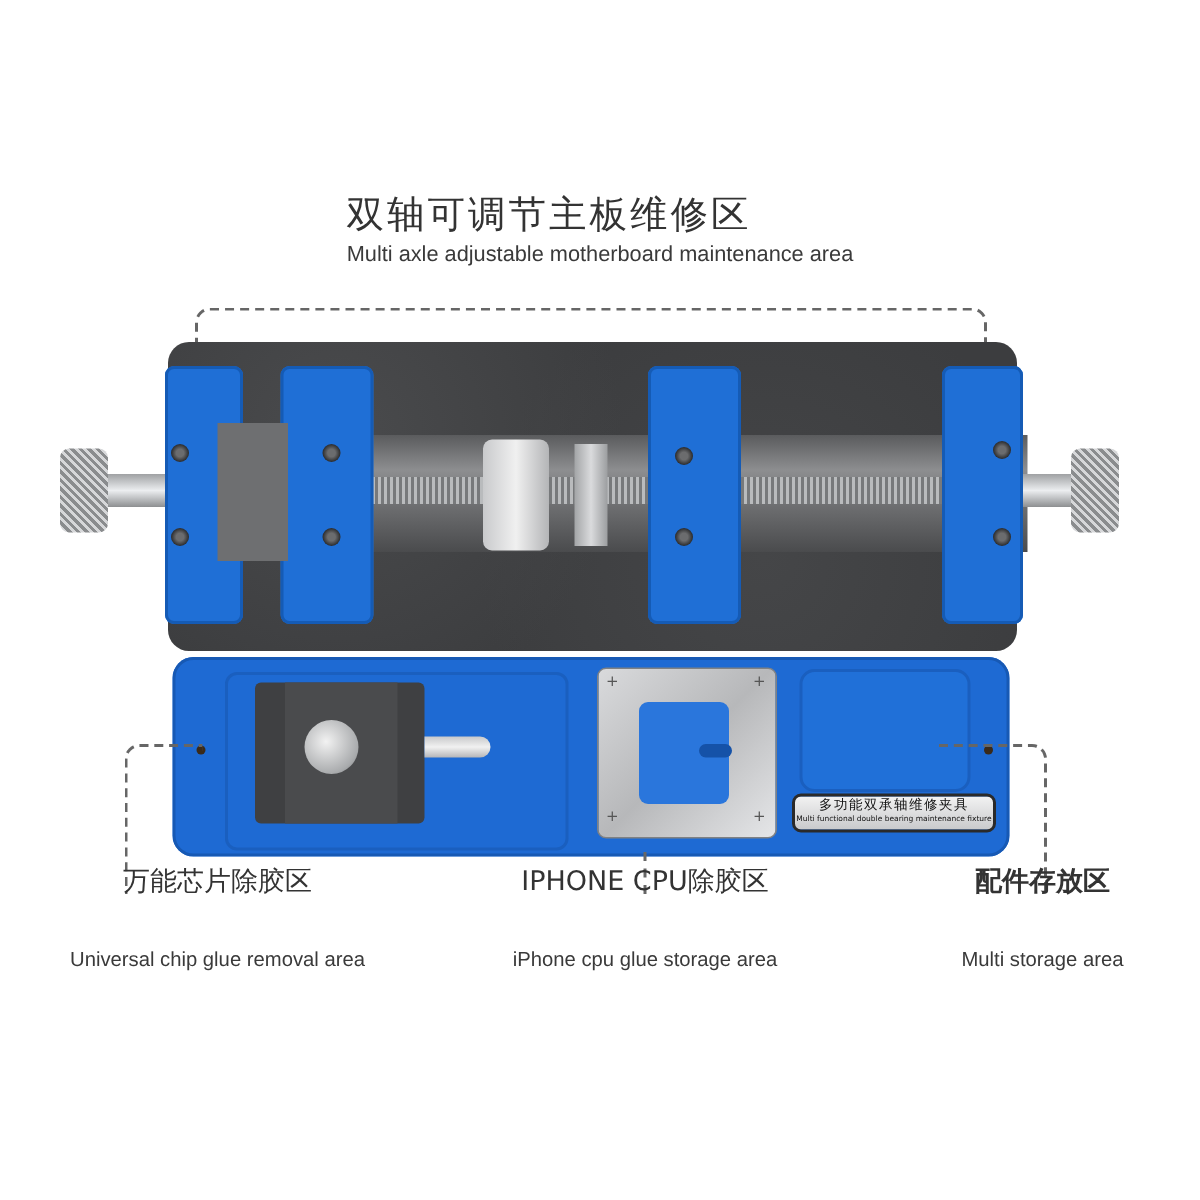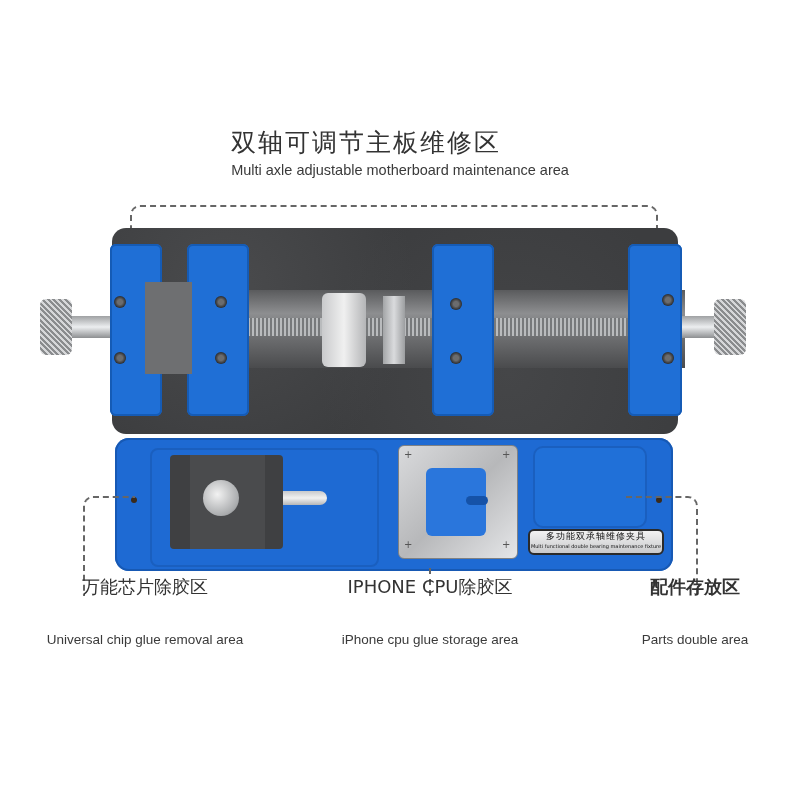--- a/index.html
+++ b/index.html
@@ -103,13 +103,13 @@
 <div class="abs dash" style="left:429px;top:568px;width:0;height:28px;border-left-width:2px;"></div>
 <div class="abs dash" style="left:626px;top:496px;width:70px;height:98px;border-top-width:2px;border-right-width:2px;border-radius:0 10px 0 0;"></div>
 
 <div class="abs cn label-cn" style="left:20px;width:250px;">万能芯片除胶区</div>
 <div class="abs en label-en" style="left:10px;width:270px;">Universal chip glue removal area</div>
 
 <div class="abs cn label-cn" style="left:305px;width:250px;">IPHONE CPU除胶区</div>
 <div class="abs en label-en" style="left:300px;width:260px;">iPhone cpu glue storage area</div>
 
 <div class="abs cn label-cn" style="left:595px;width:200px;font-weight:bold;">配件存放区</div>
-<div class="abs en label-en" style="left:595px;width:200px;">Parts double area</div>
+<div class="abs en label-en" style="left:595px;width:200px;">Multi storage area</div>
 
 </body></html>

